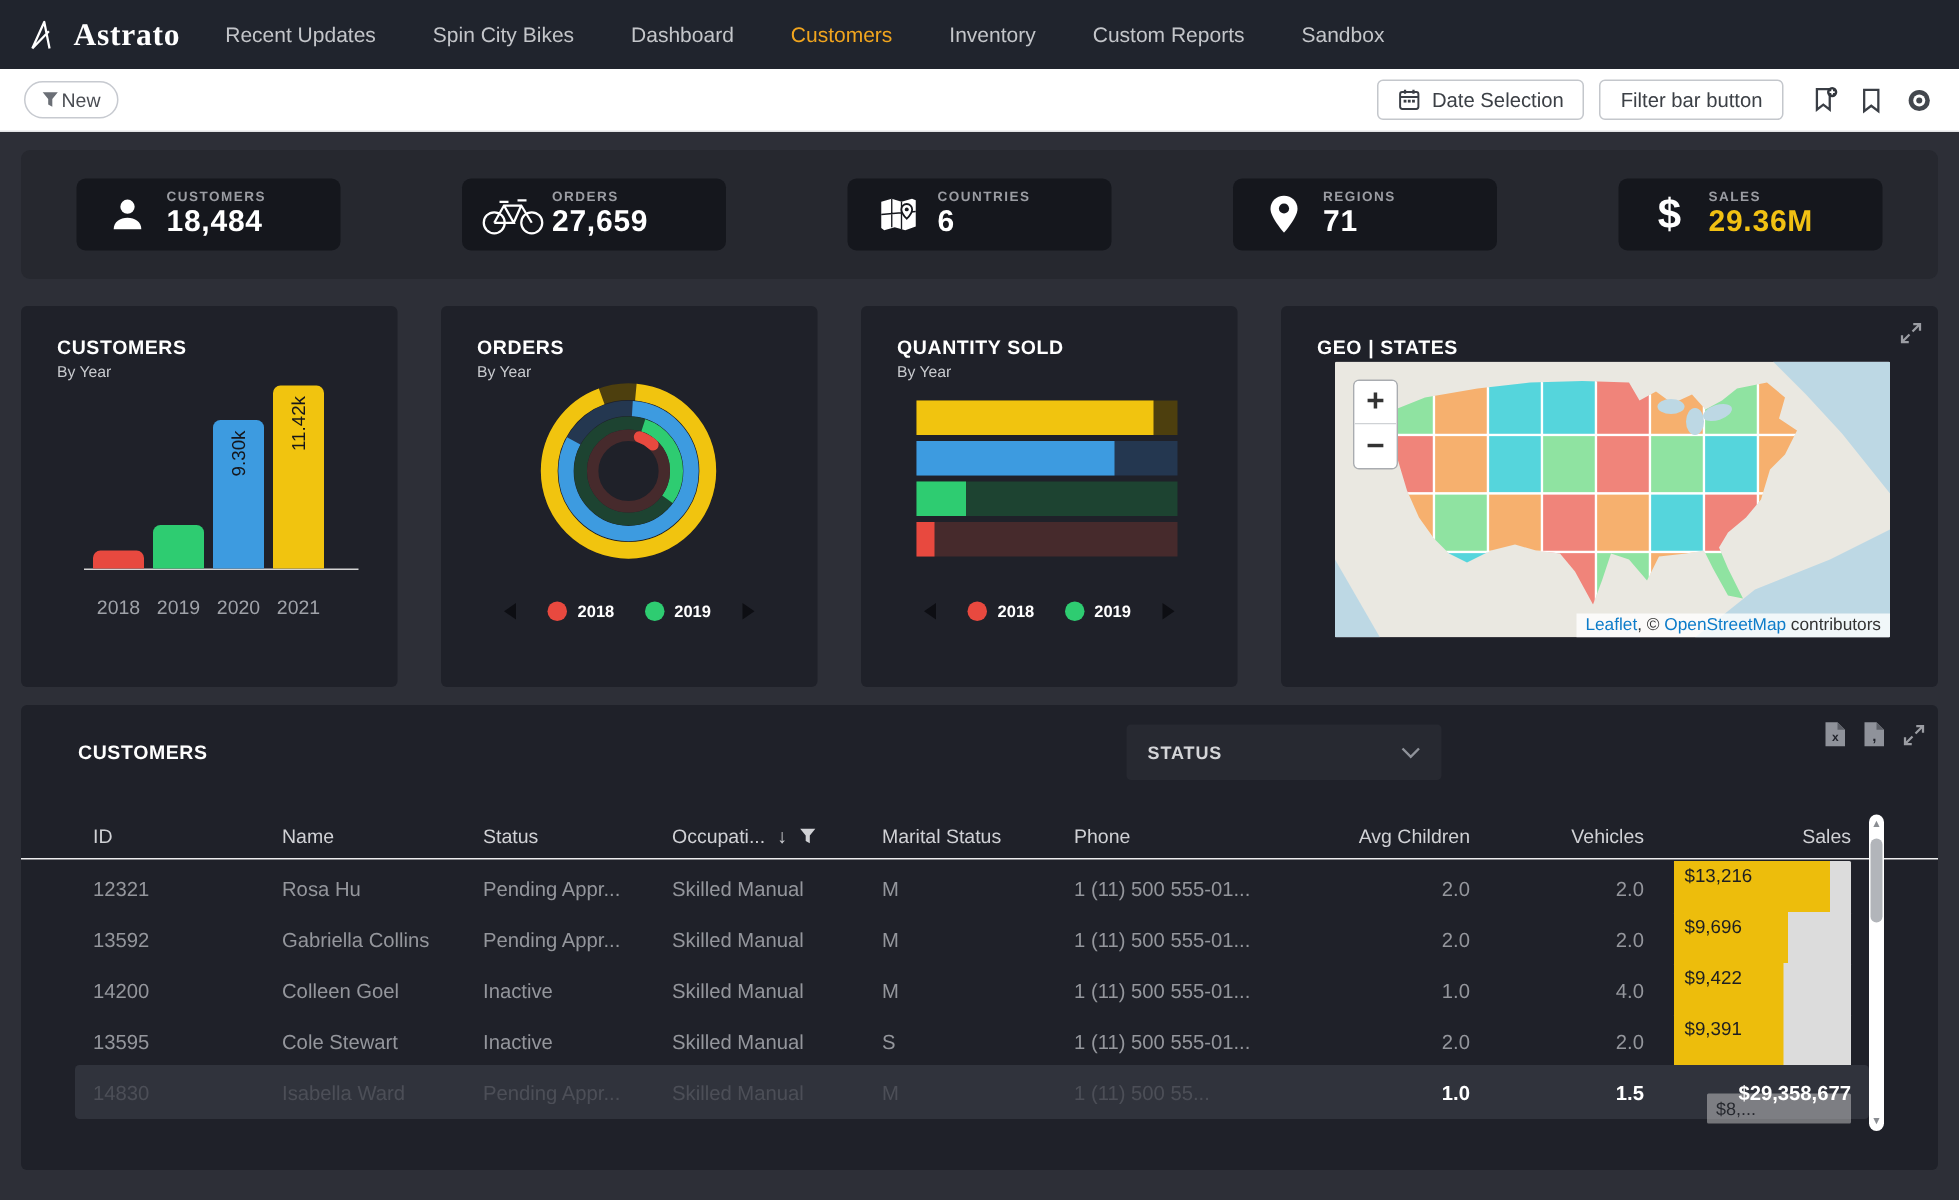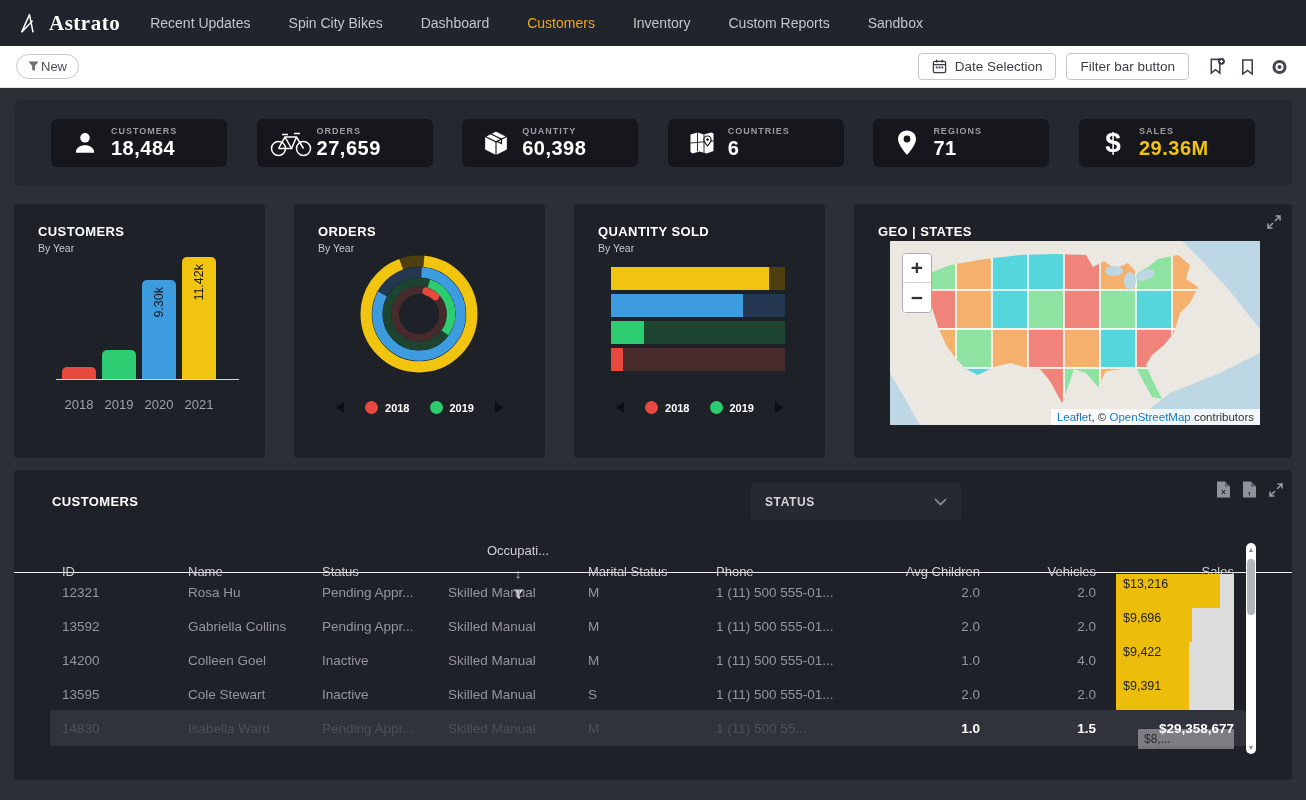--- a/index.html
+++ b/index.html
@@ -75,21 +75,21 @@
   .table-card { margin-top:12px; height:310px; background:#1f2129; border-radius:4px; position:relative; }
   .tc-title { position:absolute; left:38px; top:24px; color:#fff; font-size:13px; font-weight:bold; letter-spacing:0.4px; }
   .filter-dd { position:absolute; top:13px; height:37px; width:210px; background:#272931; border-radius:3px; display:flex; align-items:center; justify-content:space-between; padding:0 14px; cursor:pointer; }
   .filter-dd span { color:#d4d5d8; font-size:12px; font-weight:bold; letter-spacing:0.6px; }
   .tc-icons { position:absolute; top:11px; right:8px; display:flex; align-items:center; gap:11px; }
   .tc-icons > span { display:flex; cursor:pointer; }
 
   .tgrid { display:grid; grid-template-columns:126px 134px 126px 140px 128px 160px 104px 116px 138px; align-items:center; padding:0 52px 0 48px; }
   .thead { position:absolute; top:73px; left:0; right:0; height:30px; border-bottom:1px solid #ededee; color:#d0d1d5; font-size:13px; }
   .thead .r { text-align:right; }
-  .th-occ { display:flex; align-items:center; gap:8px; cursor:pointer;flex-direction:column; }
+  .th-occ { display:flex; align-items:center; gap:8px; cursor:pointer; }
   .th-sort { color:#cfd0d4; font-size:13px; }
   .tbody { position:absolute; top:104px; left:0; right:0; }
   .trow { height:34px; color:#94969c; font-size:13.5px; cursor:pointer; }
   .trow .r { text-align:right; }
   .sales-cell { display:flex; justify-content:flex-end; }
   .sbar { width:118px; height:37px; background:#dcdcdc; position:relative; border-radius:1px; }
   .sfill { position:absolute; left:0; top:0; bottom:0; background:#edbd0c; }
   .sbar span { position:absolute; left:7px; top:0; line-height:20px; color:#1d1e22; font-size:12.5px; z-index:1; }
 
   .total-row { position:absolute; top:240px; left:0; right:0; height:36px; }
@@ -201,33 +201,20 @@
             <g fill="none" stroke="#fff" stroke-width="1.5">
               <circle cx="9.5" cy="18.5" r="7"></circle>
               <circle cx="34.5" cy="18.5" r="7"></circle>
               <path d="M9.5 18.5 L16 7 H27.5 L34.5 18.5 M16 7 L22.5 18.5 H9.5 M22.5 18.5 L27.5 7 M25 3.5 h6 M13 4.5 h6"></path>
             </g>
           </svg>
         </div>
         <div>
           <div class="kpi-label">ORDERS</div>
           <div class="kpi-value" style="color: rgb(255, 255, 255);">27,659</div>
-        </div>
-      </div>
-      <div class="kpi-tile">
-        <div class="kpi-icon">
-          <svg width="28" height="28" viewBox="0 0 24 24">
-            <path d="M12 1.8 L21.3 6.4 V17.6 L12 22.2 L2.7 17.6 V6.4 Z" fill="#fff"></path>
-            <path d="M12 1.8 L21.3 6.4 L12 11 L2.7 6.4 Z" fill="#fff" stroke="#15171d" stroke-width="1"></path>
-            <path d="M12 11 V22.2 M7.3 4.1 L16.7 8.7 V12.5 L12.8 10.6" stroke="#15171d" stroke-width="1" fill="none"></path>
-          </svg>
-        </div>
-        <div>
-          <div class="kpi-label">QUANTITY</div>
-          <div class="kpi-value" style="color: rgb(255, 255, 255);">60,398</div>
         </div>
       </div>
       <div class="kpi-tile">
         <div class="kpi-icon">
           <svg width="28" height="26" viewBox="0 0 28 26">
             <path d="M2.5 4.5 L9.5 2.5 L16 4.5 L23 2.5 L25.5 3.5 V21 L18.5 23.5 L11.5 21.5 L4.5 23.5 L2.5 22 Z" fill="#fff"></path>
             <path d="M9.5 2.5 V21.5 M16 4.5 V23 M2.5 13 L25.5 11" stroke="#15171d" stroke-width="0.9" fill="none"></path>
             <path d="M19.5 6 a3.6 3.6 0 0 1 3.6 3.6 c0 2.6-3.6 6.2-3.6 6.2 s-3.6-3.6-3.6-6.2 A3.6 3.6 0 0 1 19.5 6 Z" fill="#fff" stroke="#15171d" stroke-width="1.2"></path>
             <circle cx="19.5" cy="9.6" r="1.3" fill="#15171d"></circle>
           </svg>

